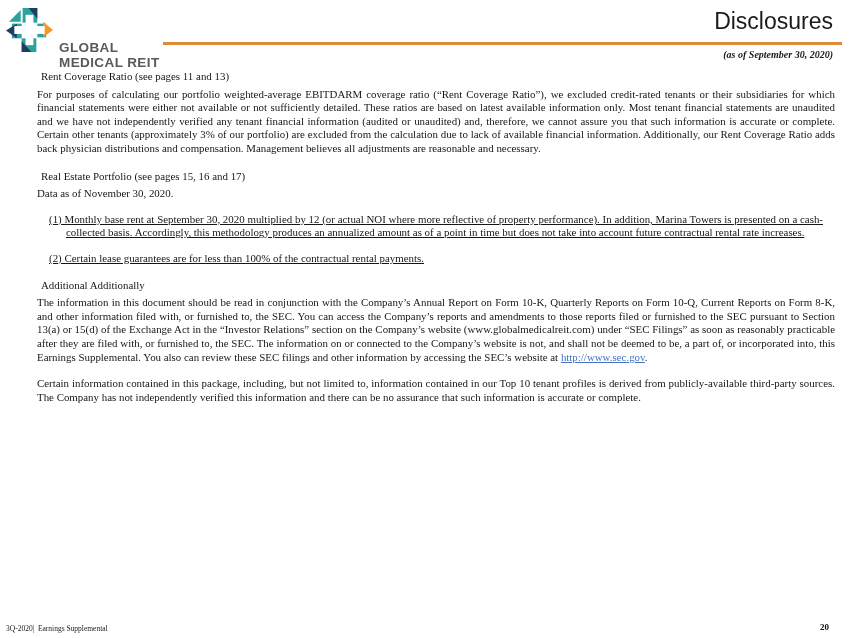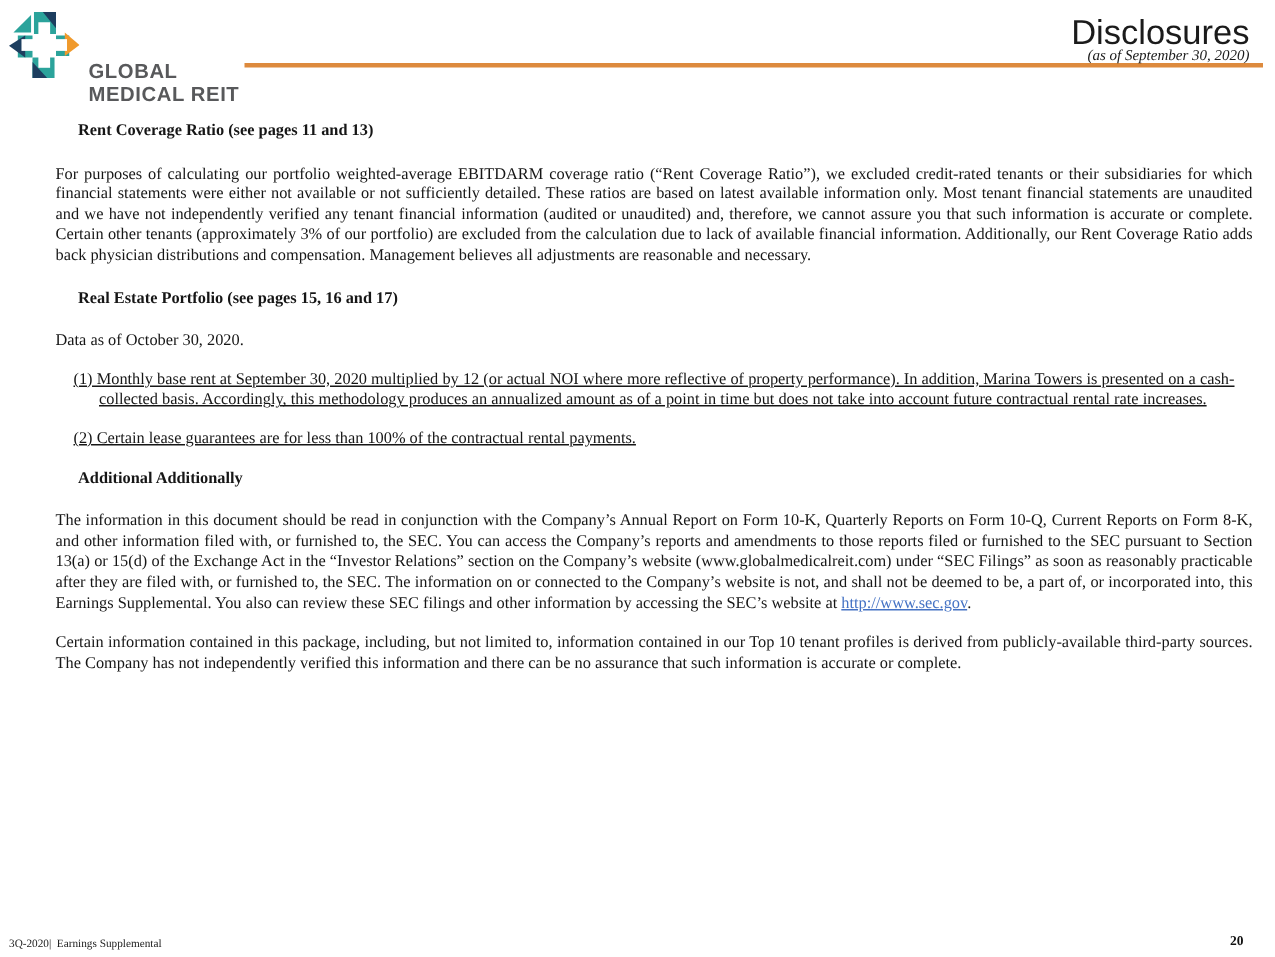--- a/index.html
+++ b/index.html
@@ -23,33 +23,33 @@
   .page-title {
     position: absolute; top: 8px; right: 17px;
     font-family: "Liberation Sans", sans-serif;
     font-weight: 400; font-size: 23px; color: #1b1b1b;
   }
   .header-rule {
     position: absolute; left: 163px; right: 8px; top: 42px;
     height: 2.5px; background: #dd8a3d;
   }
   .as-of {
-    position: absolute; right: 17px; top: 32px;
+    position: absolute; right: 17px; top: 49px;
     font-family: "Liberation Serif", serif;
-    font-style: italic; font-weight: 400;
+    font-style: italic; font-weight: 700;
     font-size: 10px; color: #1a1a1a;
   }
 
   
   .content {
     position: absolute; left: 37px; right: 15px; top: 66px;
     font-size: 10.9px; line-height: 13.6px;
     text-align: justify; color: #161616;
   }
-  .sec-heading { font-weight: 700; margin: 15px; }
+  .sec-heading { font-weight: 400; margin: 4px; }
   .h-add { margin-top: 13px; }
   .para { margin: 0; }
   .p-rent { margin-bottom: 14px; }
   .p-add { margin-bottom: 13px; }
   .note { margin: 12px; padding-left: 17px; text-indent: -17px; text-decoration: underline; }
   a.sec-link { color: #4472c4; text-decoration: underline; cursor: pointer; }
 
   
   .footer-left {
     position: absolute; left: 6px; bottom: 5px;
@@ -87,21 +87,21 @@
   <div class="page-title">Disclosures</div>
   <div class="header-rule"></div>
   <div class="as-of">(as of September 30, 2020)</div>
 
   <div class="content">
 
     <p class="sec-heading">Rent Coverage Ratio (see pages 11 and 13)</p>
     <p class="para p-rent">For purposes of calculating our portfolio weighted-average EBITDARM coverage ratio (“Rent Coverage Ratio”), we excluded credit-rated tenants or their subsidiaries for which financial statements were either not available or not sufficiently detailed.  These ratios are based on latest available information only. Most tenant financial statements are unaudited and we have not independently verified any tenant financial information (audited or unaudited) and, therefore, we cannot assure you that such information is accurate or complete. Certain other tenants (approximately 3% of our portfolio) are excluded from the calculation due to lack of available financial information. Additionally, our Rent Coverage Ratio adds back physician distributions and compensation. Management believes all adjustments are reasonable and necessary.</p>
 
     <p class="sec-heading">Real Estate Portfolio (see pages 15, 16 and 17)</p>
-    <p class="para">Data as of October 30, 2020.</p>
+    <p class="para">Data as of November 30, 2020.</p>
     <p class="note">(1) Monthly base rent at September 30, 2020 multiplied by 12 (or actual NOI where more reflective of property performance). In addition, Marina Towers is presented on a cash-collected basis. Accordingly, this methodology produces an annualized amount as of a point in time but does not take into account future contractual rental rate increases.</p>
     <p class="note">(2) Certain lease guarantees are for less than 100% of the contractual rental payments.</p>
 
     <p class="sec-heading h-add">Additional Additionally</p>
     <p class="para p-add"><span>The information in this document should be read in conjunction with the Company’s Annual Report on Form 10-K, Quarterly Reports on Form 10-Q, Current Reports on Form 8-K, and other information filed with, or furnished to, the SEC. You can access the Company’s reports and amendments to those reports filed or furnished to the SEC pursuant to Section 13(a) or 15(d) of the Exchange Act in the “Investor Relations” section on the Company’s website (www.globalmedicalreit.com) under “SEC Filings” as soon as reasonably practicable after they are filed with, or furnished to, the SEC. The information on or connected to the Company’s website is not, and shall not be deemed to be, a part of, or incorporated into, this Earnings Supplemental. You also can review these SEC filings and other information by accessing the SEC’s website at </span><a class="sec-link" href="#">http://www.sec.gov</a><span>.</span></p>
 
     <p class="para">Certain information contained in this package, including, but not limited to, information contained in our Top 10 tenant profiles is derived from publicly-available third-party sources.  The Company has not independently verified this information and there can be no assurance that such information is accurate or complete.</p>
   </div>
 
   <div class="footer-left">3Q-2020|  Earnings Supplemental</div>

